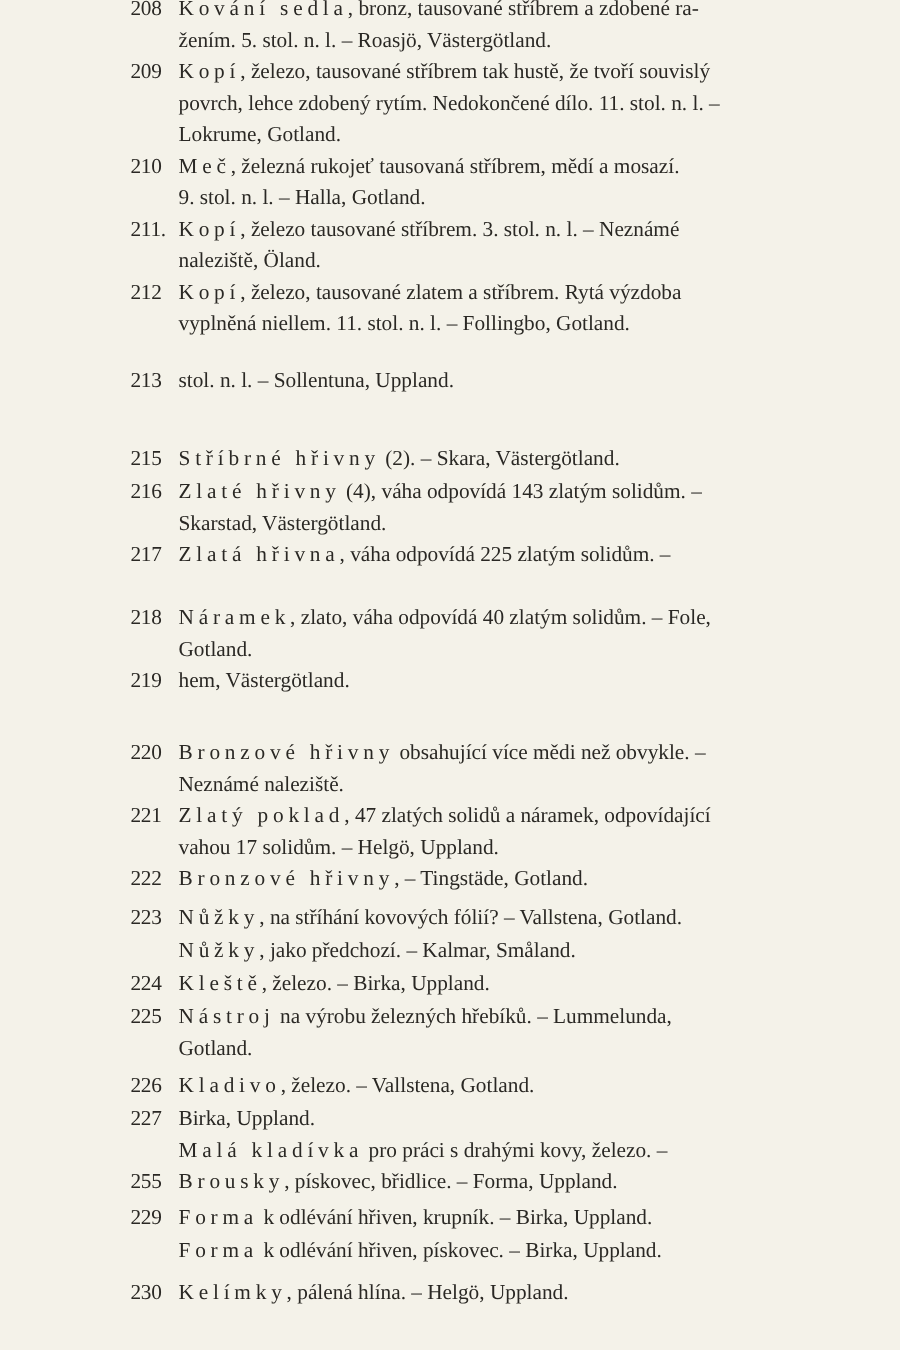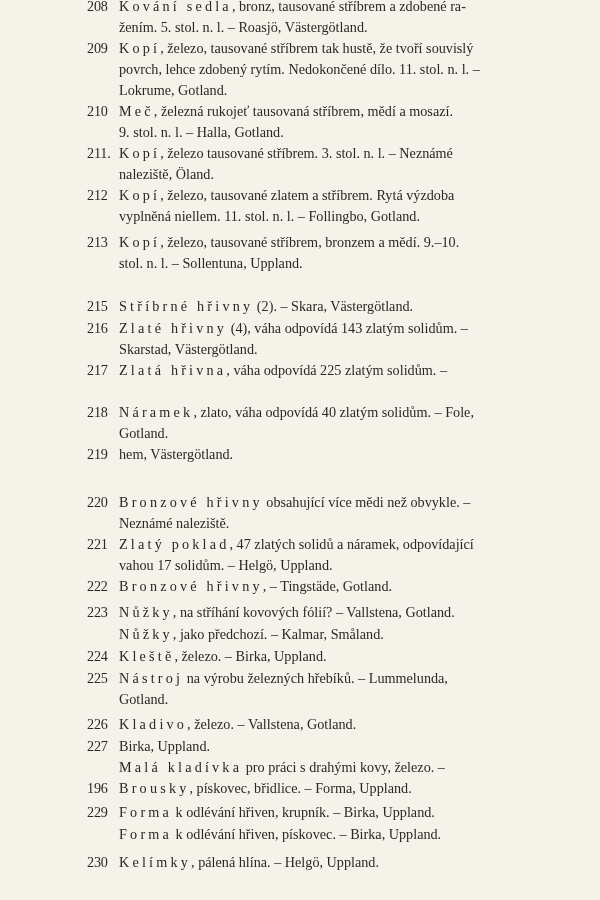--- a/index.html
+++ b/index.html
@@ -55,24 +55,23 @@
         <span class="line"><span>naleziště, Öland.</span></span>
       </div>
     </div>
     <div class="entry" style="top: 185px;">
       <span class="num">212</span>
       <div class="body">
         <span class="line"><span class="sp">Kopí</span><span>, železo, tausované zlatem a stříbrem. Rytá výzdoba</span></span>
         <span class="line"><span>vyplněná niellem. 11. stol. n. l. – Follingbo, Gotland.</span></span>
       </div>
     </div>
-    <div class="entry" style="top: 232px;">
+    <div class="entry" style="top: 244px;">
       <span class="num">213</span>
       <div class="body">
-        <span class="line"><span class="sp">Kopí</span><span>, železo, tausované stříbrem, bronzem a mědí. 9.–10.</span></span>
         <span class="line"><span>stol. n. l. – Sollentuna, Uppland.</span></span>
       </div>
     </div>
     <div class="entry" style="top: 296px;">
       <span class="num">215</span>
       <div class="body">
         <span class="line"><span class="sp">Stříbrné hřivny</span><span> (2). – Skara, Västergötland.</span></span>
       </div>
     </div>
     <div class="entry" style="top: 318px;">
@@ -153,21 +152,21 @@
       </div>
     </div>
     <div class="entry" style="top: 736px;">
       <span class="num">227</span>
       <div class="body">
         <span class="line"><span>Birka, Uppland.</span></span>
         <span class="line"><span class="sp">Malá kladívka</span><span> pro práci s drahými kovy, železo. –</span></span>
       </div>
     </div>
     <div class="entry" style="top: 778px;">
-      <span class="num">196</span>
+      <span class="num">255</span>
       <div class="body">
         <span class="line"><span class="sp">Brousky</span><span>, pískovec, břidlice. – Forma, Uppland.</span></span>
       </div>
     </div>
     <div class="entry" style="top: 802px;">
       <span class="num">229</span>
       <div class="body">
         <span class="line"><span class="sp">Forma</span><span> k odlévání hřiven, krupník. – Birka, Uppland.</span></span>
       </div>
     </div>

